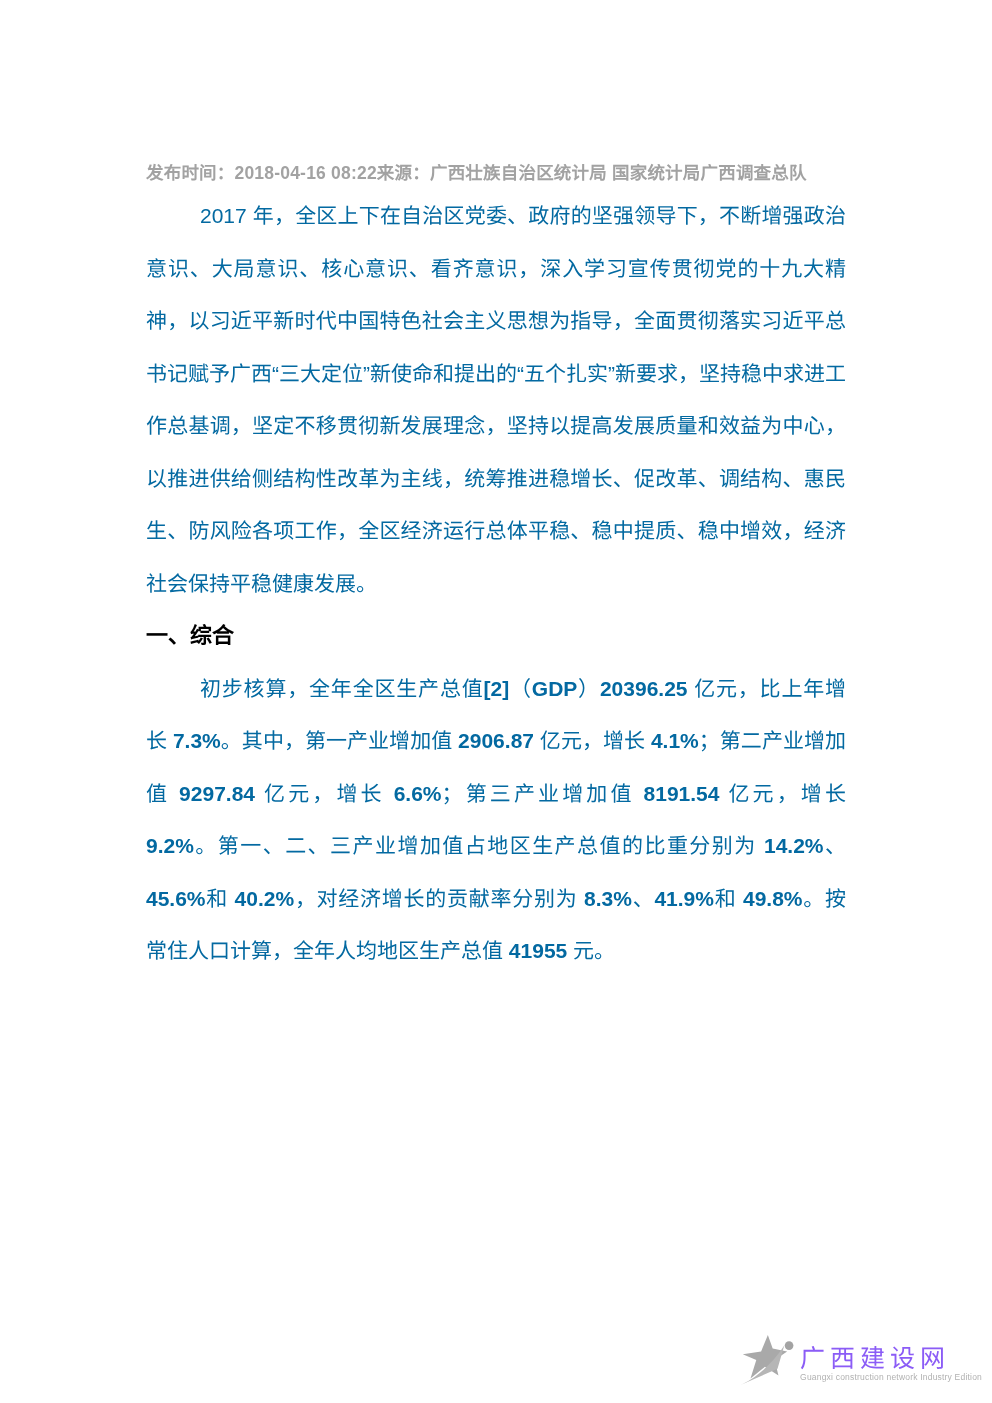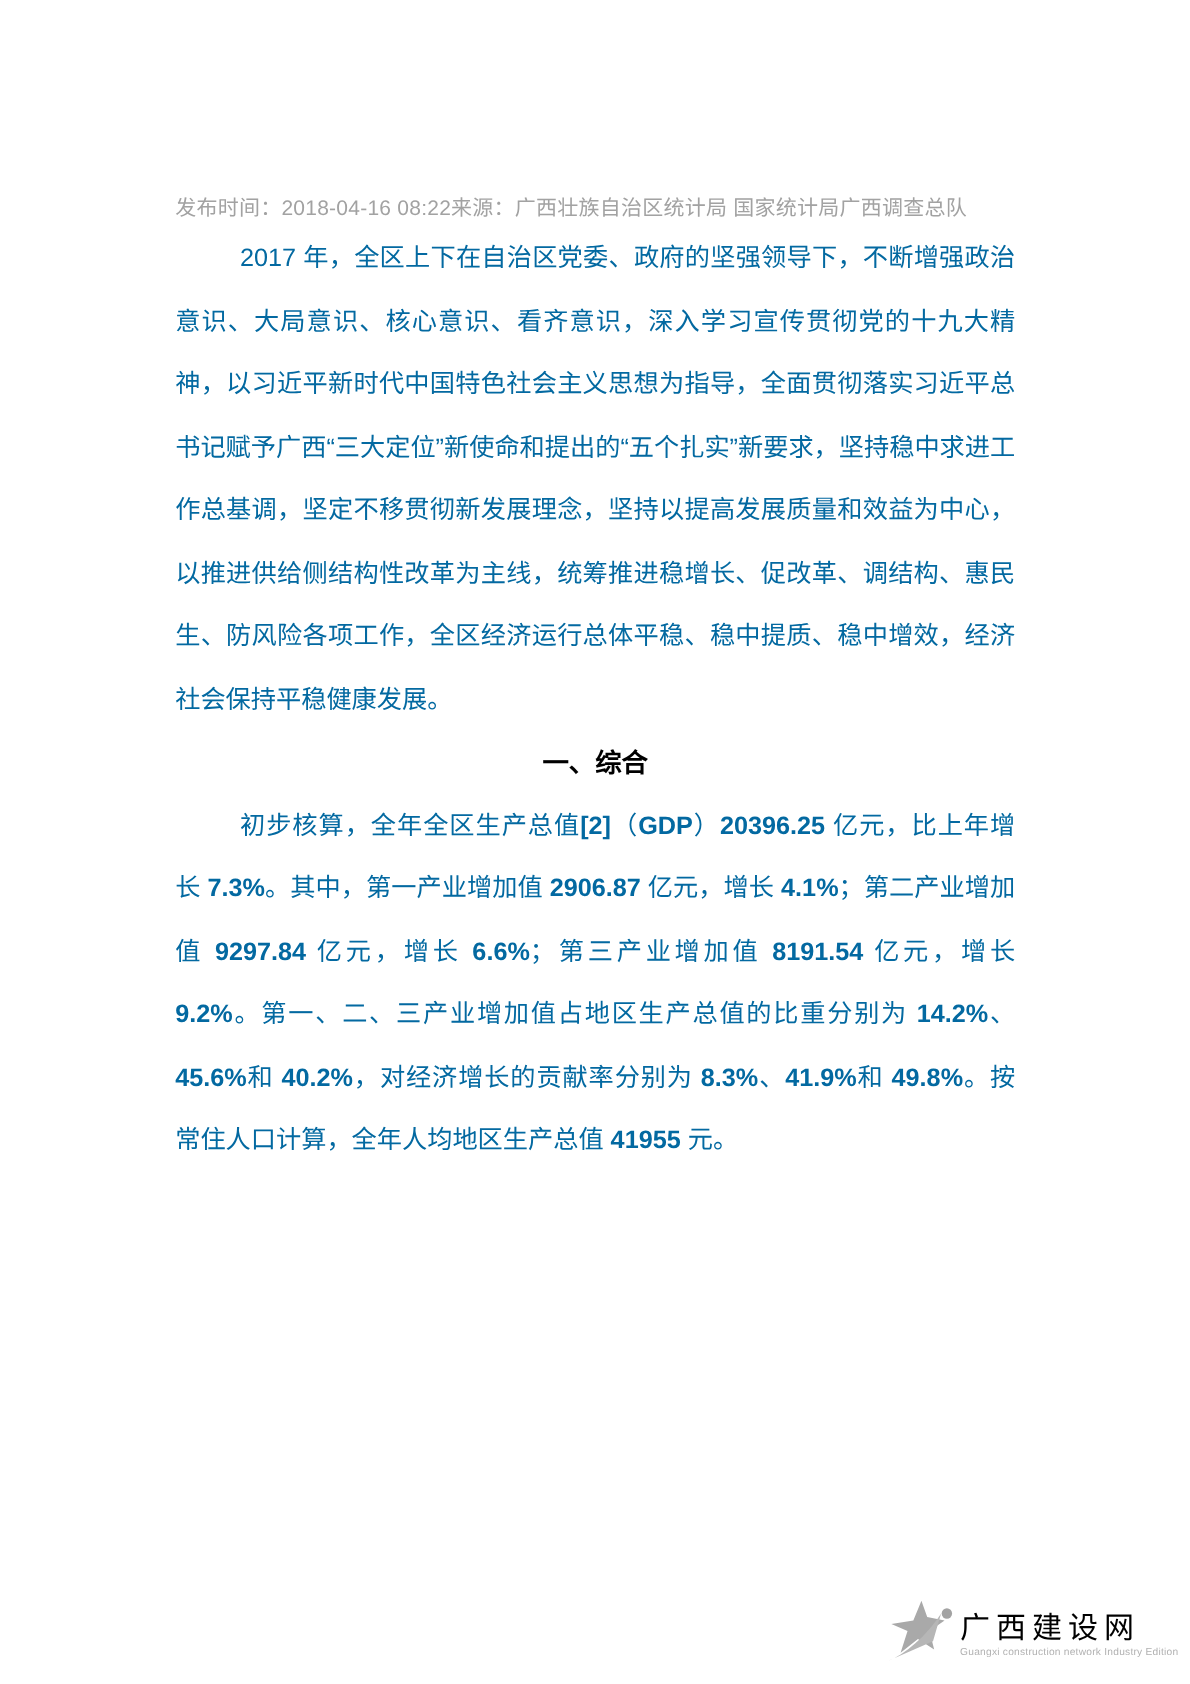--- a/index.html
+++ b/index.html
@@ -23,21 +23,21 @@
     text-align: center;
     color: #000000;
     letter-spacing: 0.5px;
   }
   .doc-title .t-line { display: block; }
 
   .meta {
     margin-top: 16px;
     font-size: 17.5px;
     line-height: 26px;
-    font-weight: 400;
+    font-weight: 700;
     color: #a2a2a2;
     white-space: nowrap;
     letter-spacing: 0.2px;
   }
 
   .body-text { margin-top: 4px; }
   .body-text p {
     margin: 0;
     font-size: 21px;
     line-height: 52.5px;
@@ -45,41 +45,41 @@
     color: #0369a1;
   }
   .body-text p.indent { text-indent: 54px; }
   .body-text b { font-weight: 700; }
 
   .section-heading {
     margin: 0;
     font-size: 22px;
     line-height: 52.5px;
     font-weight: 700;
-    text-align: center;
+    text-align: left;
     color: #000000;
   }
 
   .watermark {
     position: absolute;
     right: 10px;
     bottom: 10px;
     display: flex;
     align-items: center;
     gap: 6px;
     user-select: none;
   }
   .wm-star { flex: 0 0 auto; }
   .wm-text { display: flex; flex-direction: column; }
   .wm-title {
     font-family: "Liberation Serif", serif;
     font-size: 25px;
     line-height: 26px;
     letter-spacing: 5px;
-    color: #000000;
+    color: #8b5cf6;
   }
   .wm-sub {
     font-size: 8.5px;
     line-height: 11px;
     color: #b1b1b1;
     letter-spacing: 0.2px;
   }
 </style>
 </head>
 <body>

